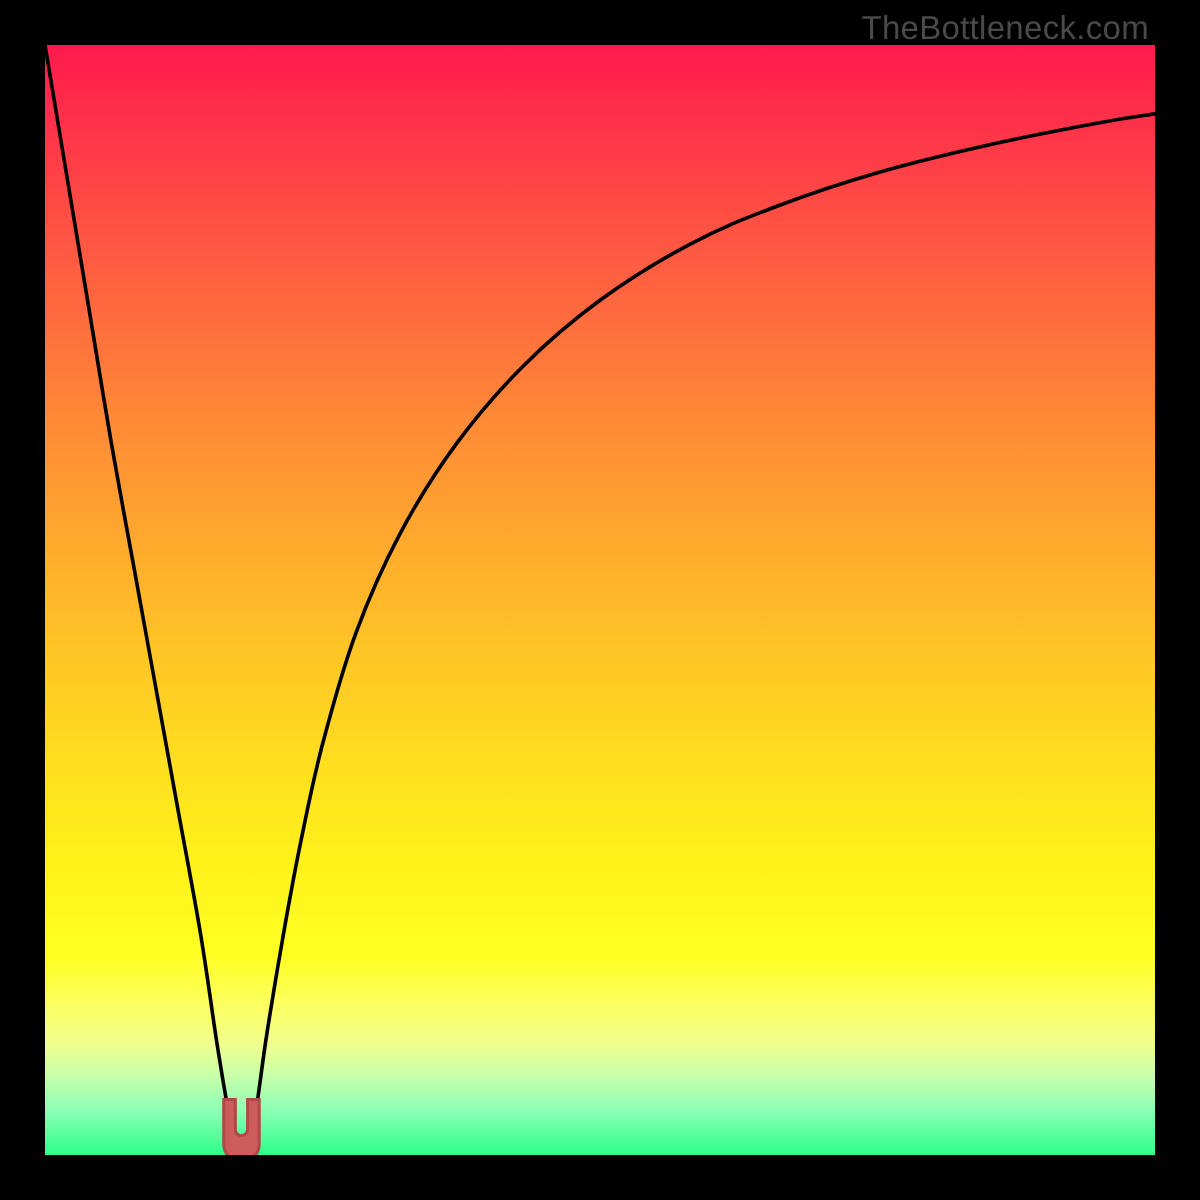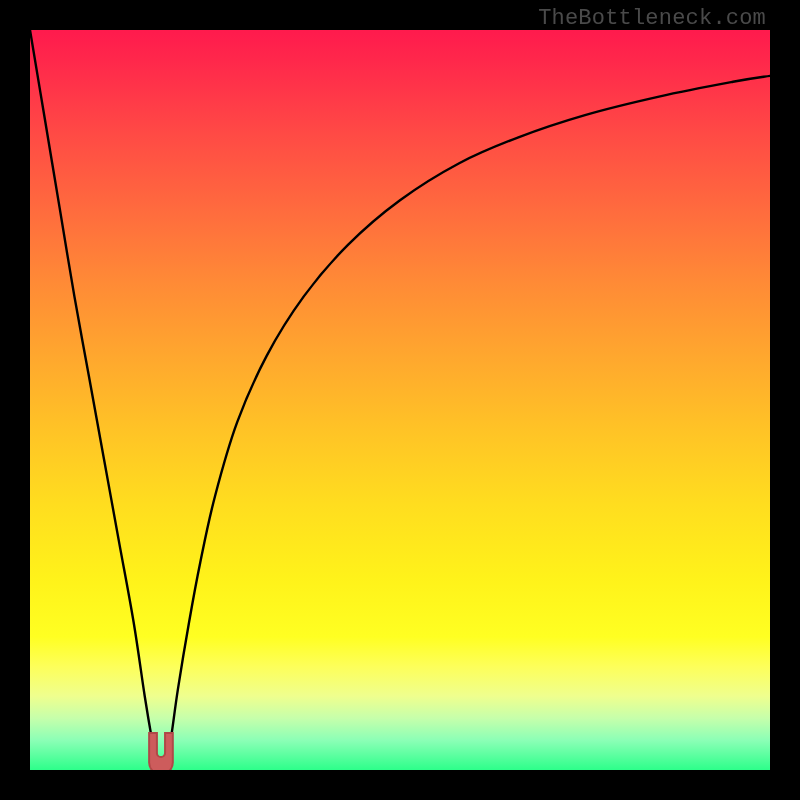--- a/index.html
+++ b/index.html
@@ -55,21 +55,21 @@
   }
 
   .watermark {
     position: absolute;
     top: 6px;
     right: 34px;
     color: #4a4a4a;
     font-size: 22px;
     font-weight: 500;
     letter-spacing: 0.2px;
-    font-family: Liberation Mono, monospace;
+    font-family: Liberation Sans, sans-serif;
   }
 </style>
 </head>
 <body>
 
 <div class="frame">
   <div class="plot">
     <div class="gradient"></div>
     <svg class="curve-svg" viewBox="0 0 740 740" preserveAspectRatio="none">
       <path id="path-left" fill="none" stroke="#000" stroke-width="2.4" stroke-linecap="round" d="M 0 0 C 2.664 15.983999999999991, 9.472000000000001 56.83199999999995, 14.8 88.79999999999995 C 20.128 120.76799999999996, 24.272000000000002 145.632, 29.6 177.60000000000002 C 34.928 209.56800000000004, 39.071999999999996 235.76399999999998, 44.4 266.4 C 49.728 297.03599999999994, 53.872 318.496, 59.2 347.79999999999995 C 64.528 377.1039999999999, 68.672 399.89599999999996, 74 429.2 C 79.328 458.504, 83.472 481.29600000000005, 88.8 510.6 C 94.128 539.904, 98.938 564.028, 103.60000000000001 592 C 108.26200000000001 619.972, 111.37 644.688, 114.7 666 C 118.03 687.312, 120.102 699.078, 122.10000000000001 710.4 C 124.09800000000001 721.722, 125.13400000000001 725.5699999999999, 125.80000000000001 728.9"></path>

